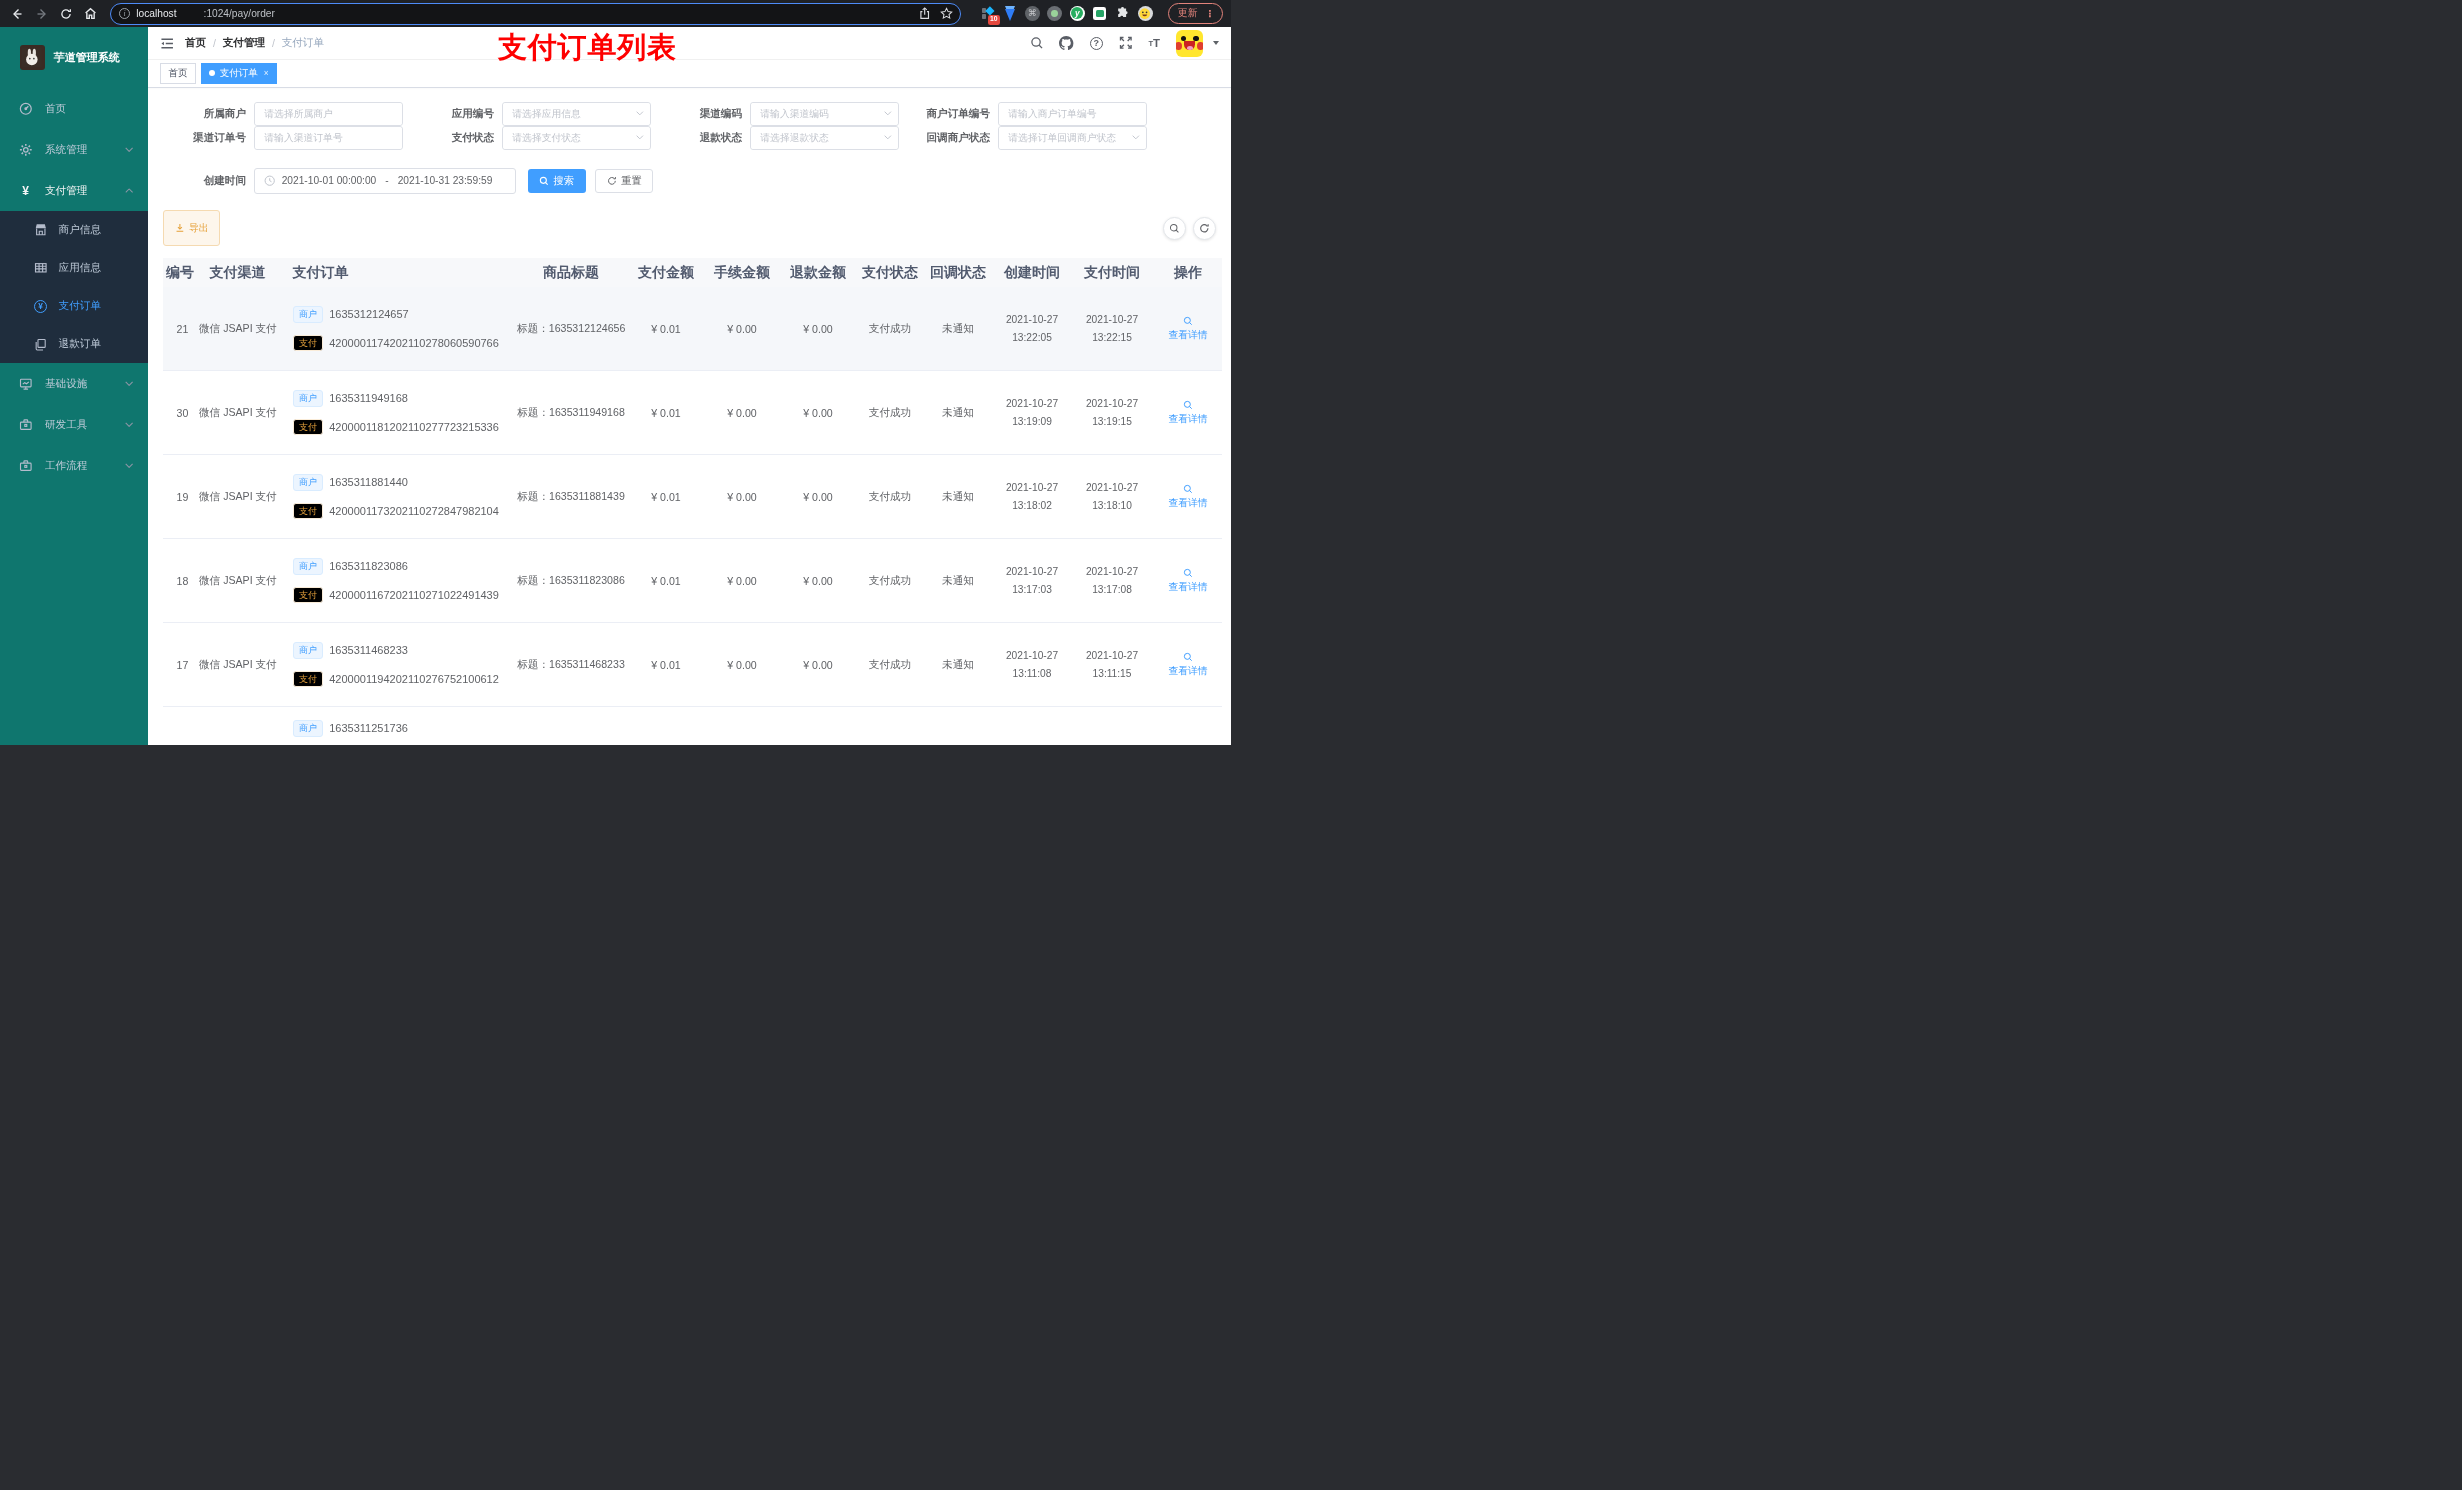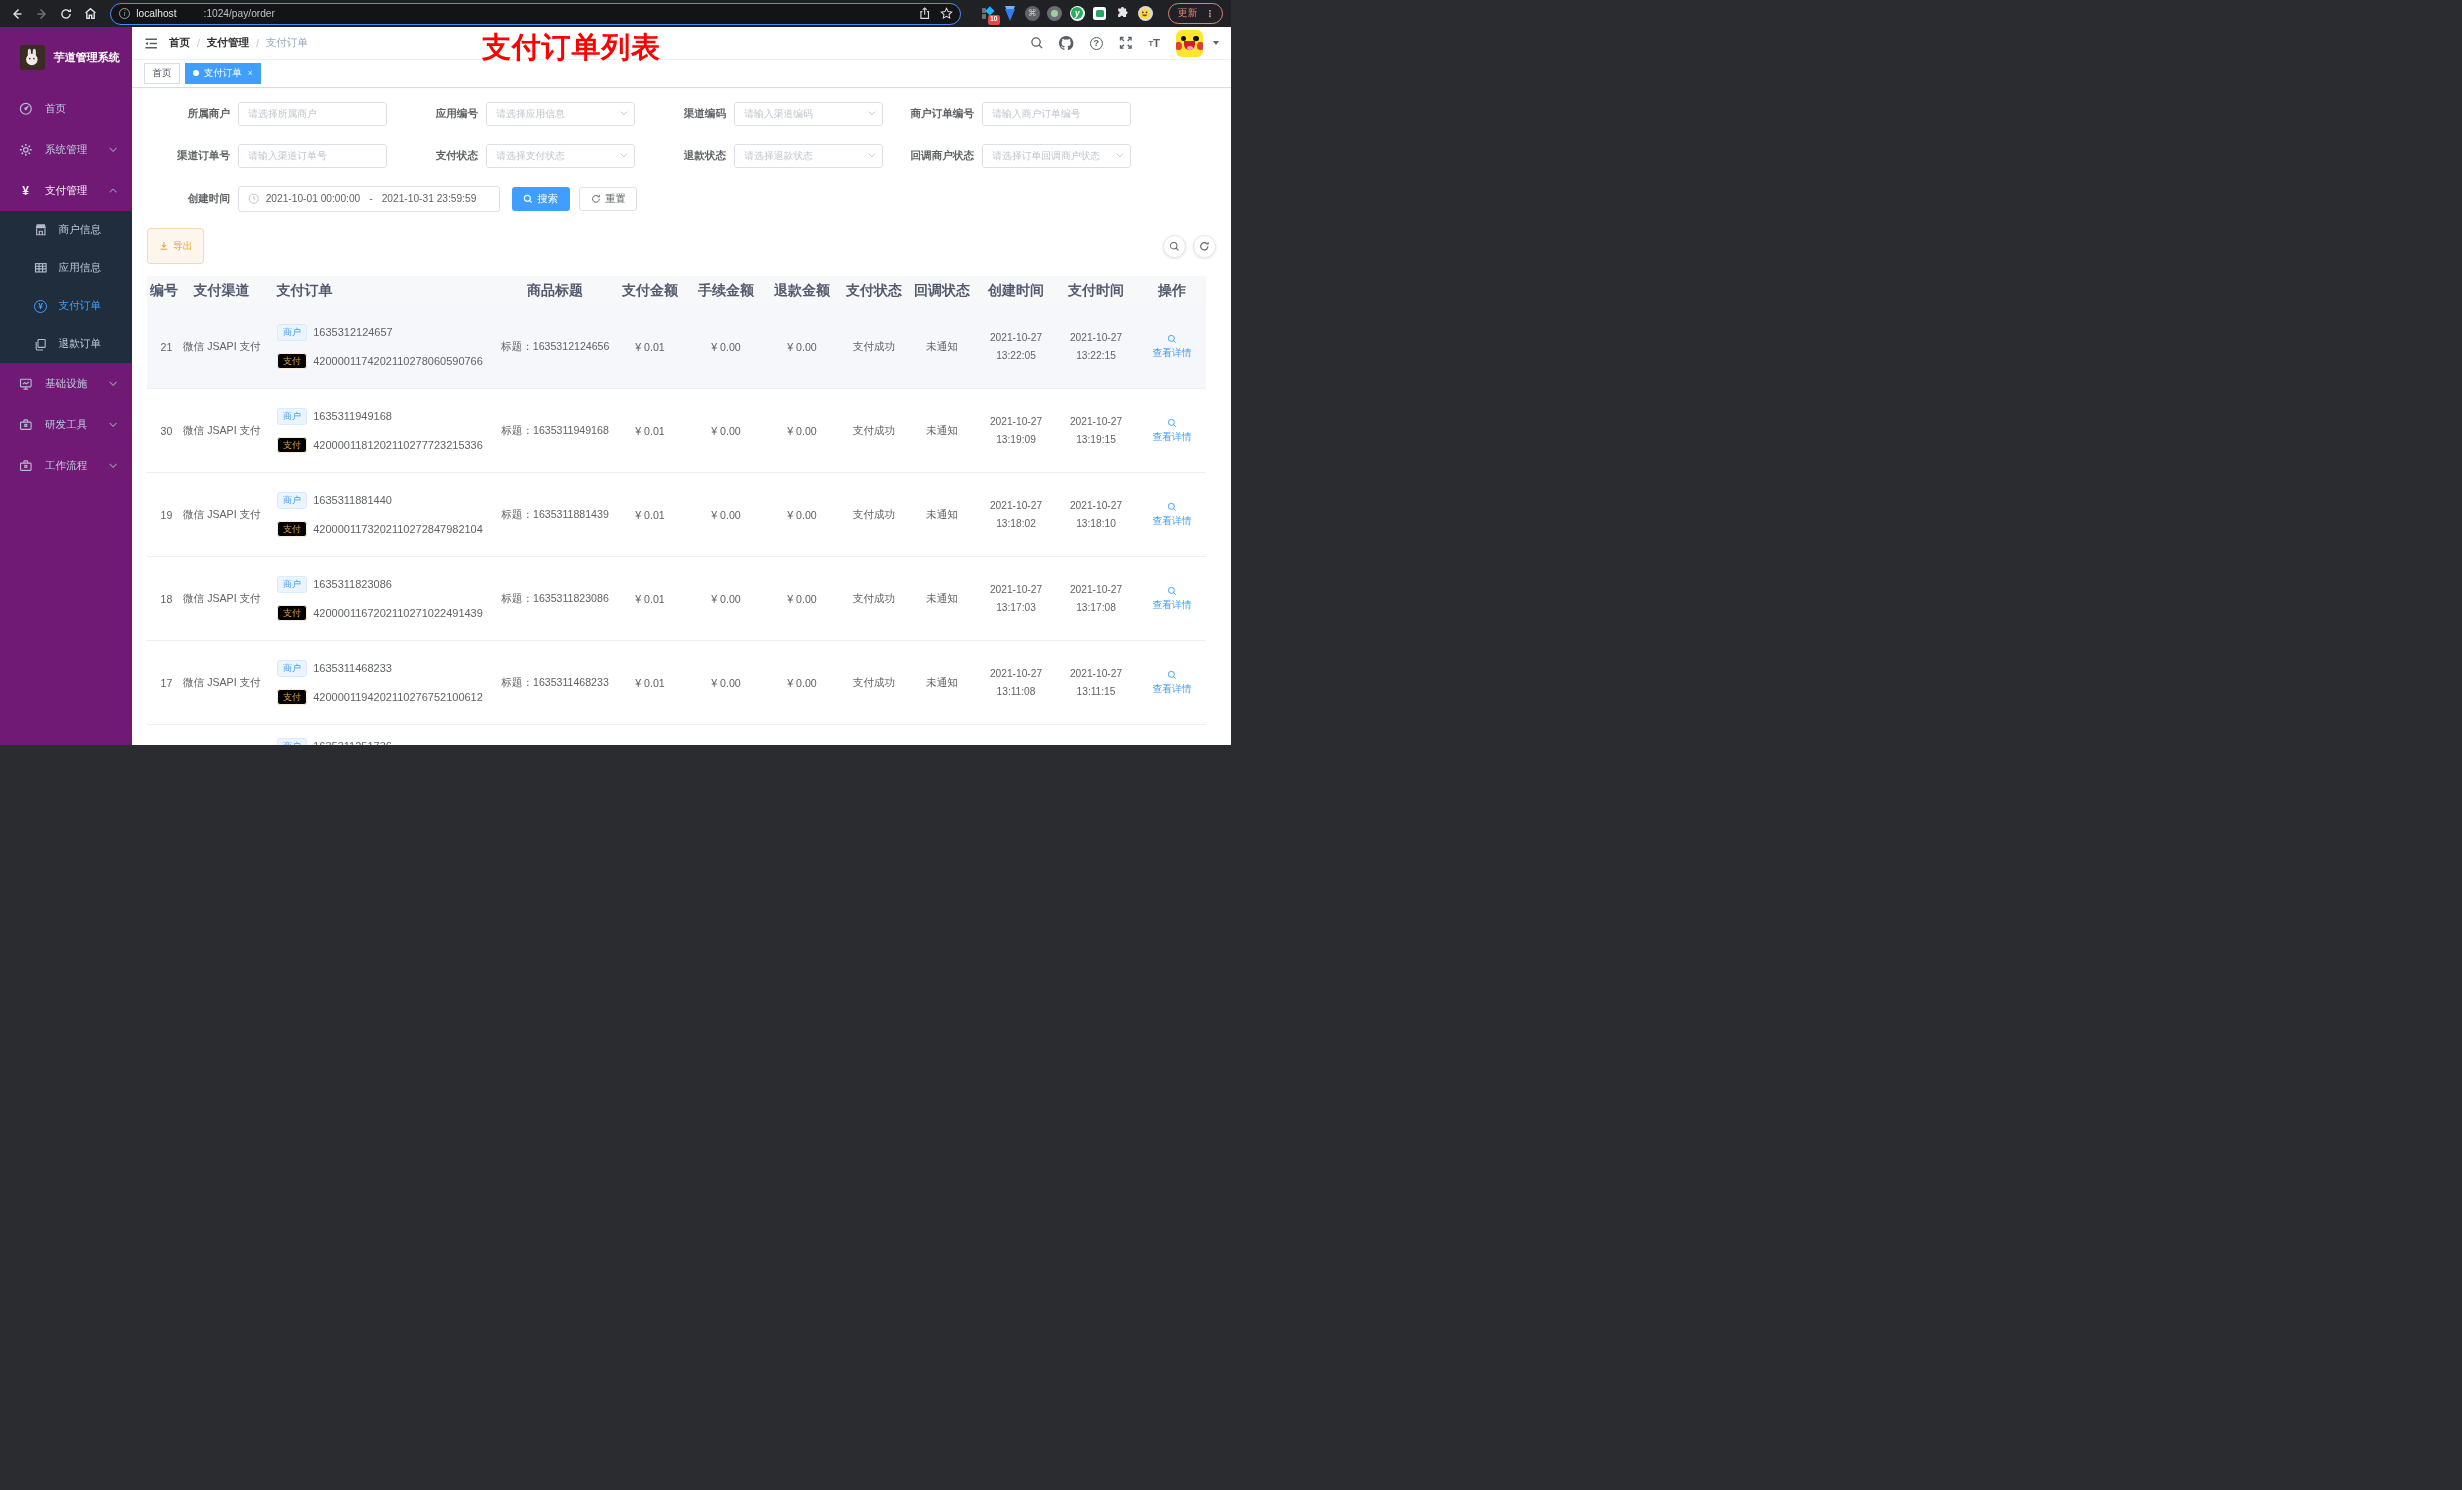--- a/index.html
+++ b/index.html
@@ -29,21 +29,21 @@
   .circ.dot { background:#6a6e73; } .circ.dot i { width:6.8px; height:6.8px; border-radius:50%; background:#9ad29a; }
   .circ.ycirc { background:#fff; } .circ.ycirc i { width:12px;height:12px;border-radius:50%;background:#27ae60;color:#fff;font-size:8.3px;font-weight:bold;display:flex;align-items:center;justify-content:center;}
   .ext-chat { width:13px; height:13px; background:#fff; border-radius:2.3px; display:flex; align-items:center; justify-content:center; }
   .ext-chat i { width:8.3px; height:6.8px; background:#27a567; border-radius:1.5px; position:relative; }
   .ext-smile { width:15px; height:15px; border-radius:50%; background:#d8dadd; display:flex; align-items:center; justify-content:center; }
   .update-pill { display:flex; align-items:center; gap:7.6px; border:1.1px solid #e2837b; color:#e2837b; border-radius:10.6px; padding:2.3px 7.6px 3px 9px; font-size:9.8px; margin-left:7.6px; flex:0 0 auto; }
   .update-pill .dots { font-size:9.8px; letter-spacing:0; color:#e2837b; font-weight:bold; }
 
   
   .app { display:flex; height:718px; }
-  .sidebar { width:132px; background:#701a75; flex:0 0 auto; color:#bfcbd9; overflow:hidden; }
+  .sidebar { width:148px; background:#0f766e; flex:0 0 auto; color:#bfcbd9; overflow:hidden; }
   .logo-row { height:61px; display:flex; align-items:center; padding-left:19.7px; }
   .logo-img { width:25px; height:25px; border-radius:3px; background:#3b2a23; display:flex; align-items:center; justify-content:center; overflow:hidden; }
   .logo-title { color:#fff; font-size:11px; font-weight:bold; margin-left:9px; white-space:nowrap; }
   .menu-item { position:relative; height:41px; display:flex; align-items:center; padding-left:18px; font-size:10.6px; cursor:pointer; }
   .menu-item .mi-icon { width:15px; display:flex; justify-content:center; color:#b4bccc; flex:0 0 auto; }
   .menu-item .mi-label { margin-left:12px; }
   .menu-item.parent-active { color:#f4f4f5; }
   .menu-item.parent-active .mi-icon { color:#f4f4f5; }
   .chev { position:absolute; right:15px; top:50%; margin-top:-3px; color:#8b95a5; }
   .chev svg { display:block; }
@@ -82,21 +82,21 @@
 
   
   .tabsbar { height:28px; background:#fff; border-bottom:0.8px solid #d8dce5; display:flex; align-items:center; padding:0 12px; gap:4.5px; flex:0 0 auto; box-shadow:0 0.8px 2.3px rgba(0,0,0,.04); }
   .tag-view { height:20.4px; display:flex; align-items:center; padding:0 7.6px; border:0.8px solid #d8dce5; background:#fff; color:#495060; font-size:9.5px; cursor:pointer; }
   .tag-view.active { background:#409eff; border-color:#409eff; color:#fff; }
   .tag-dot { width:6px; height:6px; border-radius:50%; background:#fff; margin-right:4.5px; }
   .tag-close { margin-left:6px; font-size:8.3px; opacity:.85; }
 
   
   .content { padding:13.6px 15px 0; flex:1 1 auto; overflow:hidden; }
-  .filter-grid { display:grid; grid-template-columns:248px 248px 248px 288px; row-gap:18px; }
+  .filter-grid { display:grid; grid-template-columns:248px 248px 248px 288px; }
   .field { display:flex; align-items:center; }
   .field .f-label { flex:0 0 83px; text-align:right; margin-right:8.3px; font-size:10.6px; color:#606266; font-weight:bold; white-space:nowrap; }
   .f-input { position:relative; width:149px; height:24px; border:0.8px solid #dcdfe6; border-radius:3px; background:#fff; display:flex; align-items:center; }
   .f-input input { border:none; outline:none; width:100%; height:100%; padding:0 21px 0 9px; font-size:9.8px; color:#606266; border-radius:3px; font-family:inherit; }
   .f-input input::placeholder { color:#c0c4cc; }
   .f-input .sel-arrow { position:absolute; right:6.8px; top:50%; margin-top:-2.3px; color:#c0c4cc; pointer-events:none; display:flex; }
   .date-row { display:flex; align-items:center; margin-top:18px; }
   .date-row .f-label { flex:0 0 83px; text-align:right; margin-right:8.3px; font-size:10.6px; color:#606266; font-weight:bold; }
   .date-box { width:262px; height:26px; border:0.8px solid #dcdfe6; border-radius:3px; display:flex; align-items:center; padding:0 9px; gap:6px; color:#606266; font-size:10.2px; }
   .date-box .clock { color:#c0c4cc; display:flex; }

